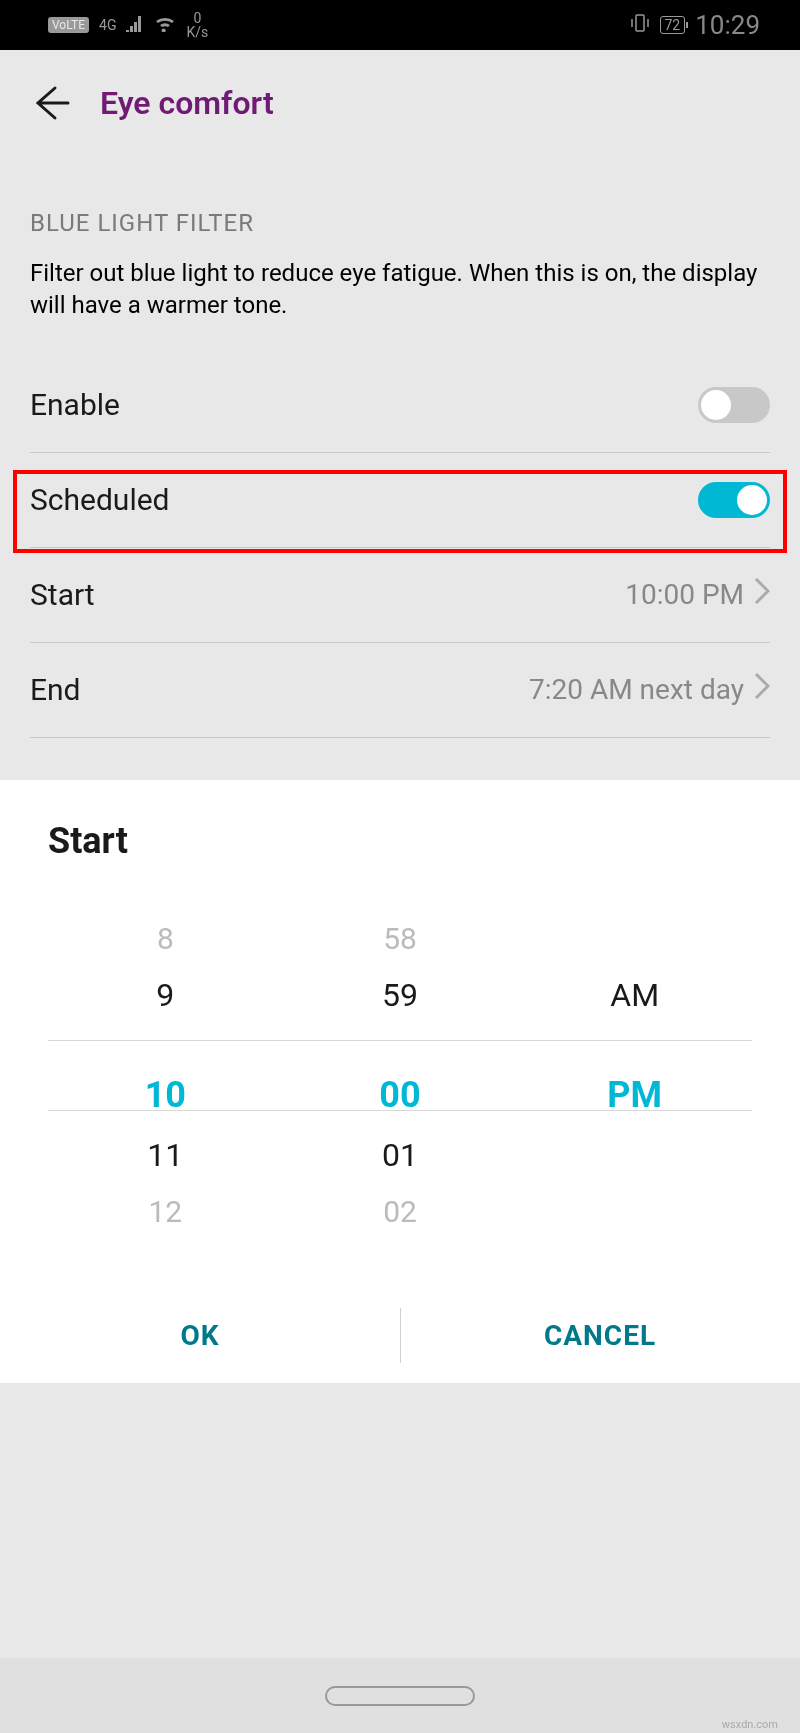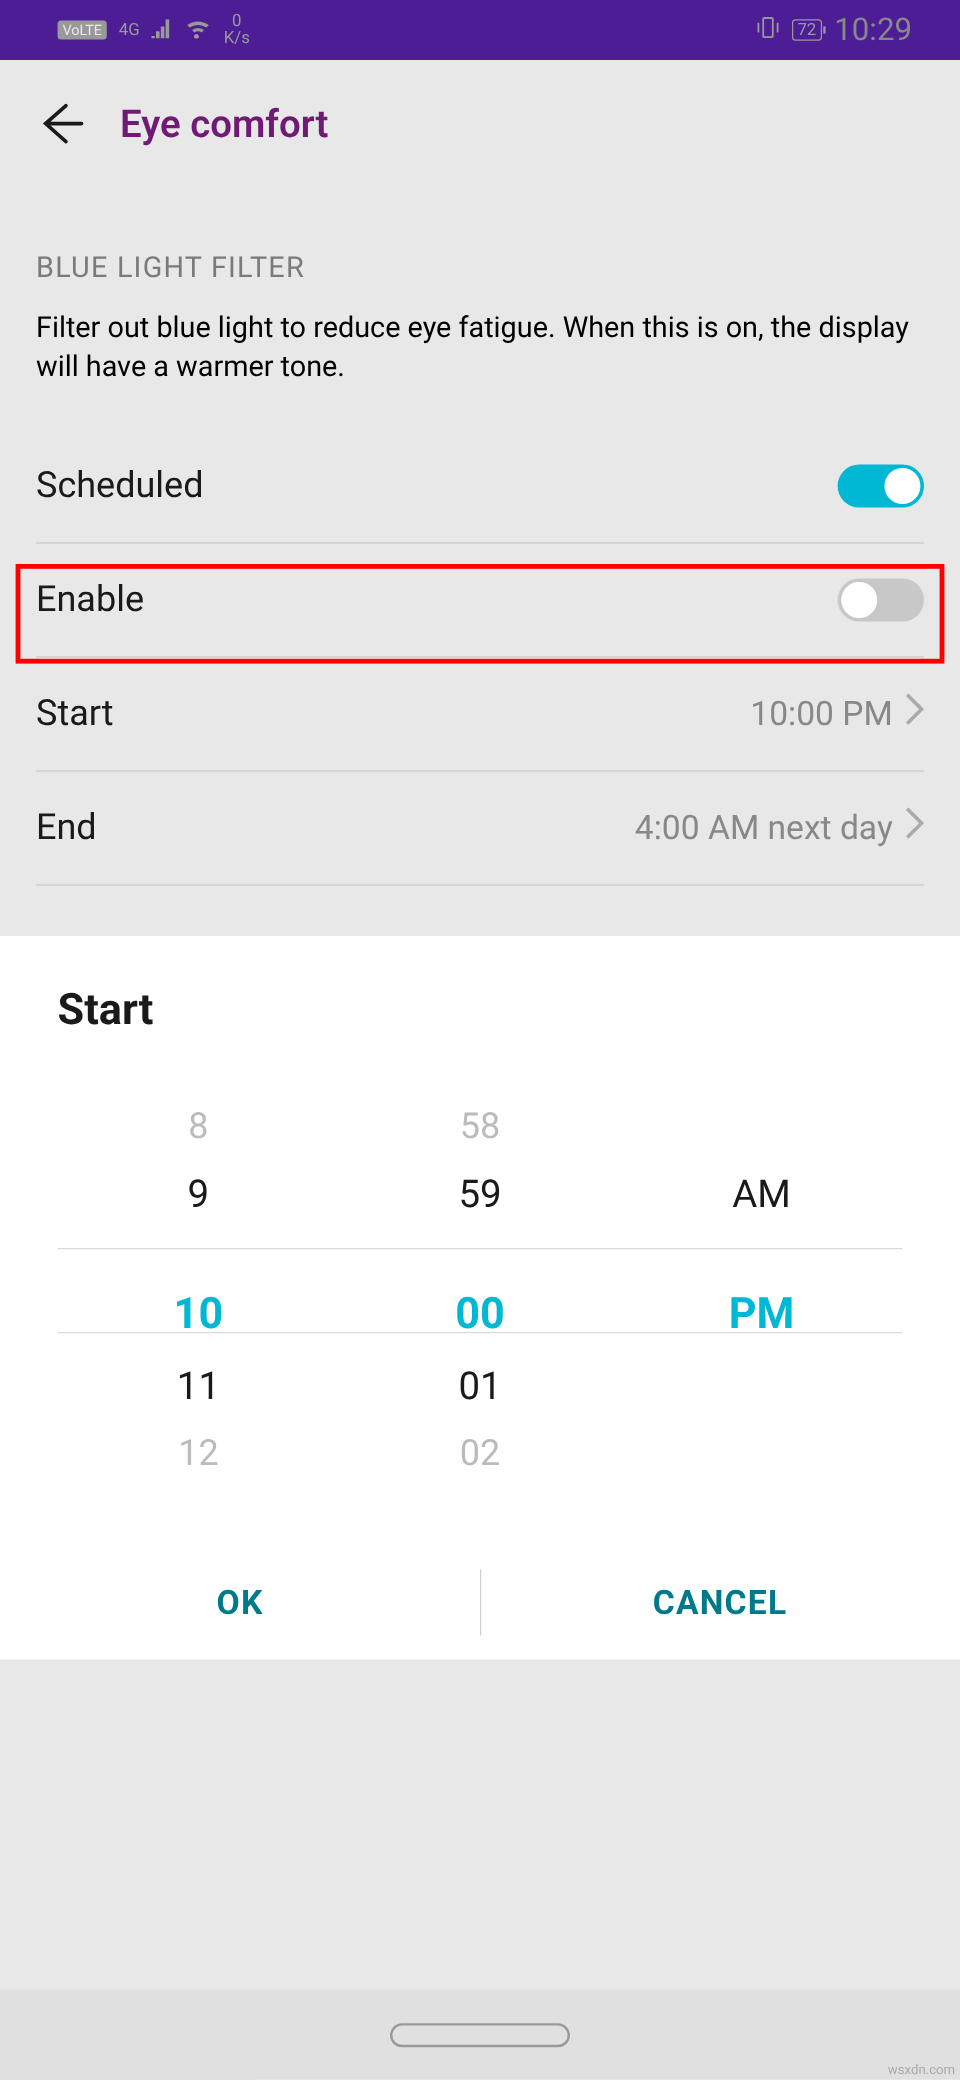--- a/index.html
+++ b/index.html
@@ -11,21 +11,21 @@
     body {
       width: 800px;
       height: 1733px;
       background: #e8e8e8;
       position: relative;
     }
     
     
     .status-bar {
       height: 50px;
-      background: #4c1d95;
+      background: #000000;
       display: flex;
       justify-content: space-between;
       align-items: center;
       padding: 0 40px 0 48px;
       color: #999;
       font-size: 20px;
     }
     .status-left { display: flex; align-items: center; gap: 10px; }
     .status-right { display: flex; align-items: center; gap: 10px; }
     .volte-badge {
@@ -242,21 +242,21 @@
     .nav-pill {
       width: 150px;
       height: 20px;
       border: 2.5px solid #999;
       border-radius: 12px;
     }
     
     .watermark {
       position: absolute;
       bottom: 2px;
-      right: 4px;
+      right: 22px;
       font-size: 11px;
       color: #aaa;
     }
   </style>
 </head>
 <body>
 
 <div class="status-bar">
   <div class="status-left">
     <span class="volte-badge">VoLTE</span>
@@ -294,50 +294,50 @@
         <path d="M25 5 L8 20 L25 35 M8 20 H38" stroke="#1a1a1a" stroke-width="3" fill="none" stroke-linecap="round"></path>
       </svg>
   </span>
   <span class="header-title">Eye comfort</span>
 </div>
 
 <div class="content">
   <div class="section-label">BLUE LIGHT FILTER</div>
   <div class="section-desc">Filter out blue light to reduce eye fatigue. When this is on, the display will have a warmer tone.</div>
 
+  <div class="row">
+    <span class="row-label">Enable</span>
+    <span class="toggle off">
+      <span class="toggle-knob"></span>
+    </span>
+  </div>
+
   <div class="row" style="position:relative;">
     <span class="row-label">Scheduled</span>
     <span class="toggle on">
-      <span class="toggle-knob"></span>
-    </span>
-  </div>
-
-  <div class="row">
-    <span class="row-label">Enable</span>
-    <span class="toggle off">
       <span class="toggle-knob"></span>
     </span>
   </div>
 
   <div class="row">
     <span class="row-label">Start</span>
     <span class="row-value">
       <span>10:00 PM</span>
       <span>
         <svg class="chevron" viewBox="0 0 16 28">
             <path d="M2 2 L14 14 L2 26" stroke="#aaa" stroke-width="3" fill="none"></path>
           </svg>
       </span>
     </span>
   </div>
 
   <div class="row">
     <span class="row-label">End</span>
     <span class="row-value">
-      <span>4:00 AM next day</span>
+      <span>7:20 AM next day</span>
       <span>
         <svg class="chevron" viewBox="0 0 16 28">
             <path d="M2 2 L14 14 L2 26" stroke="#aaa" stroke-width="3" fill="none"></path>
           </svg>
       </span>
     </span>
   </div>
 </div>
 
 <div class="highlight-box" style="top:470px;"></div>

